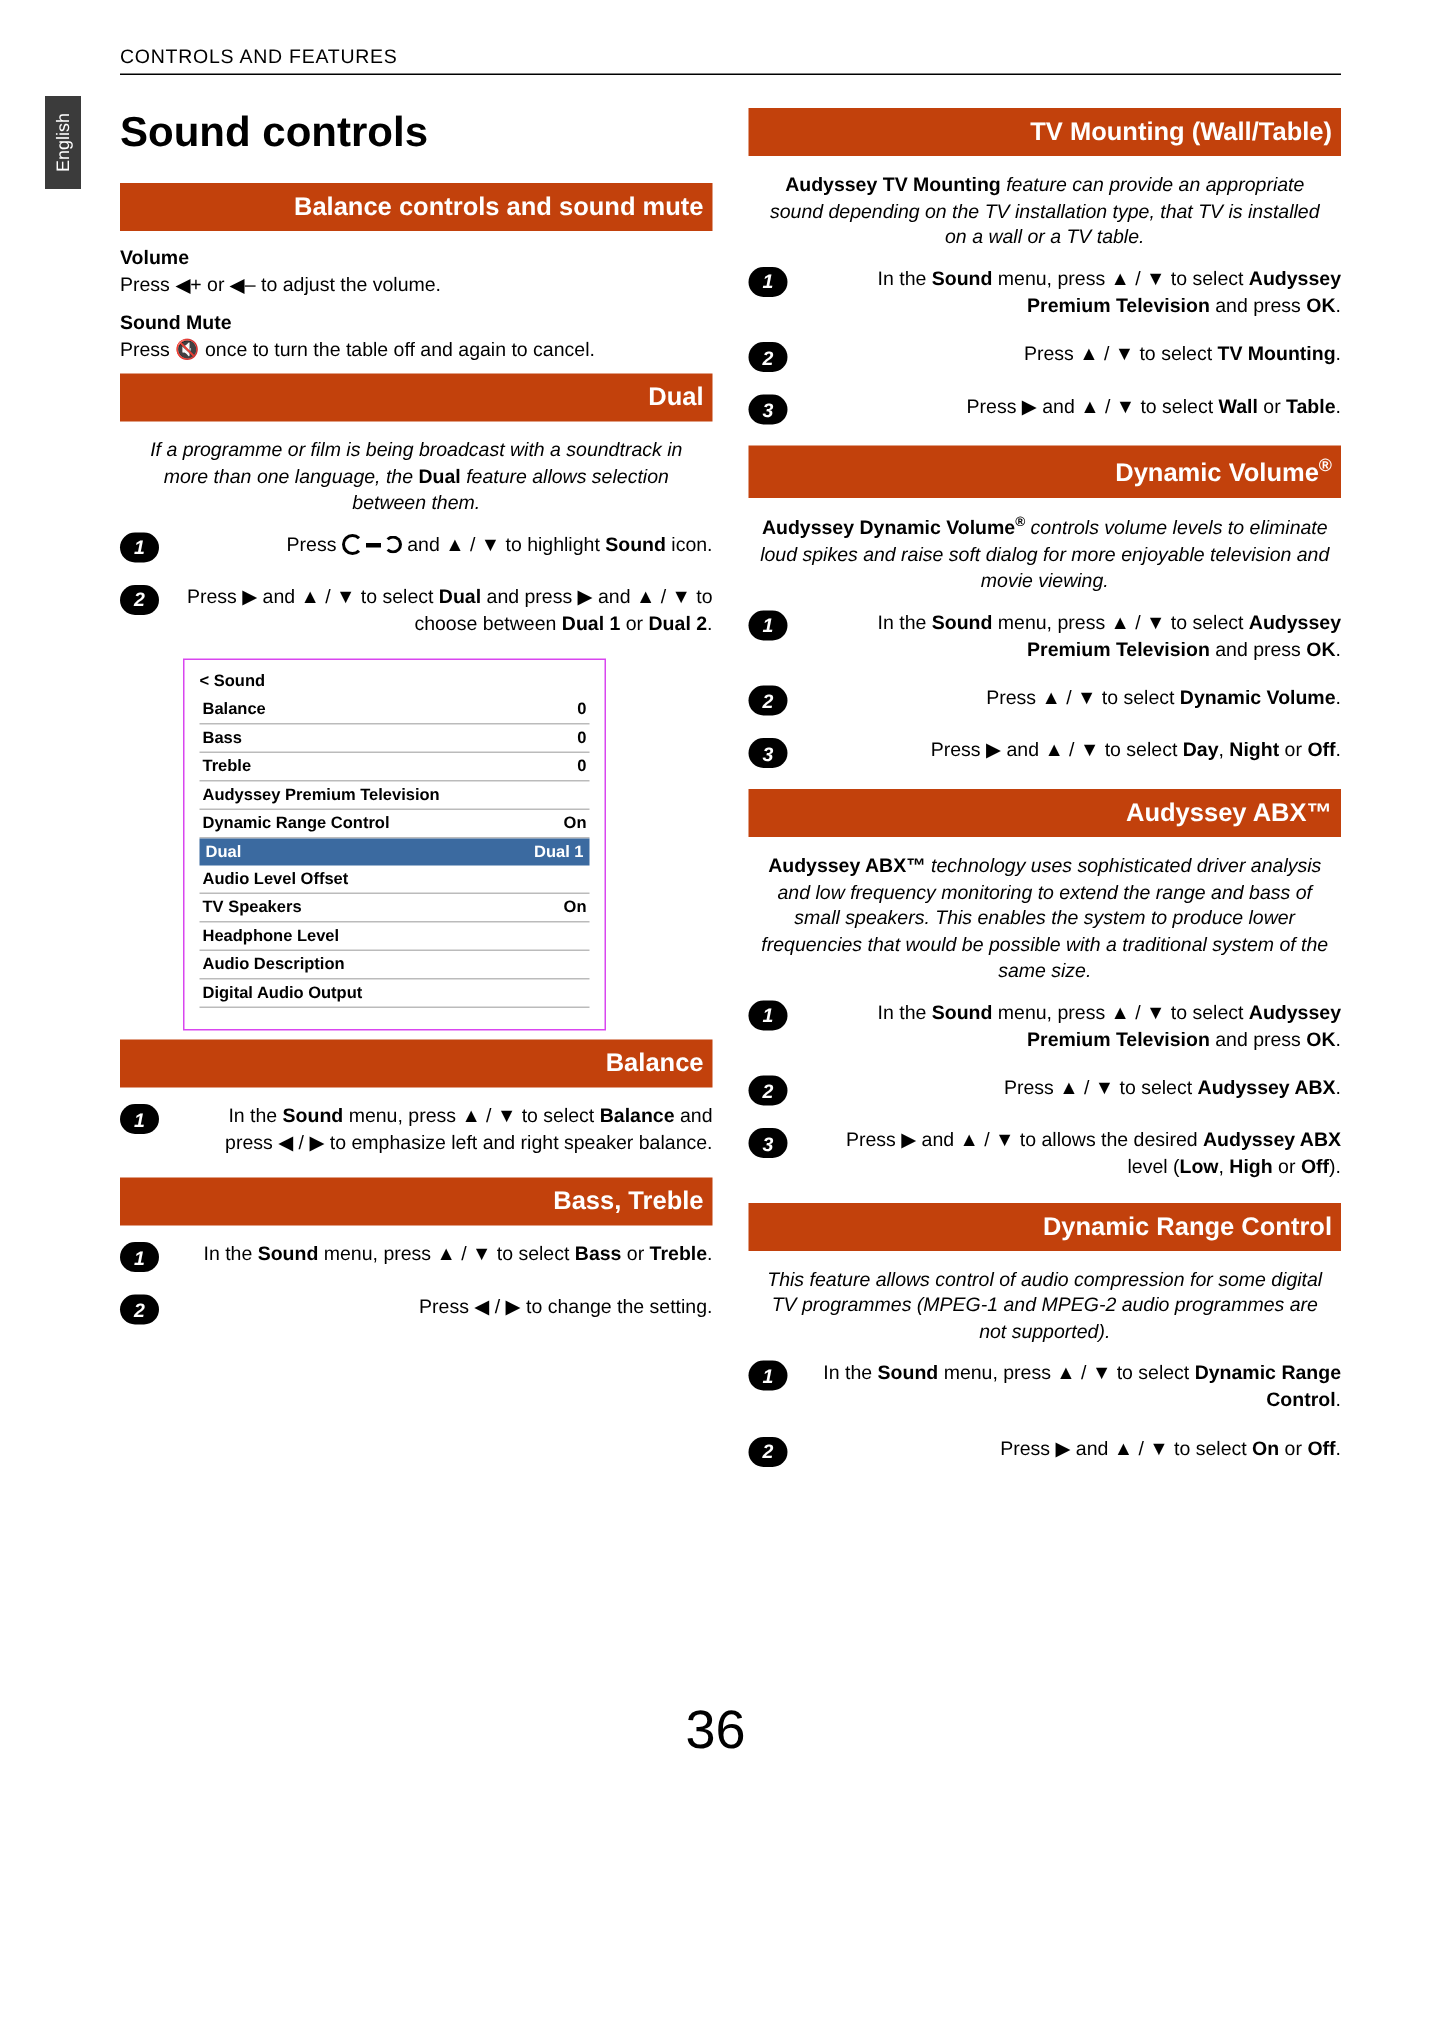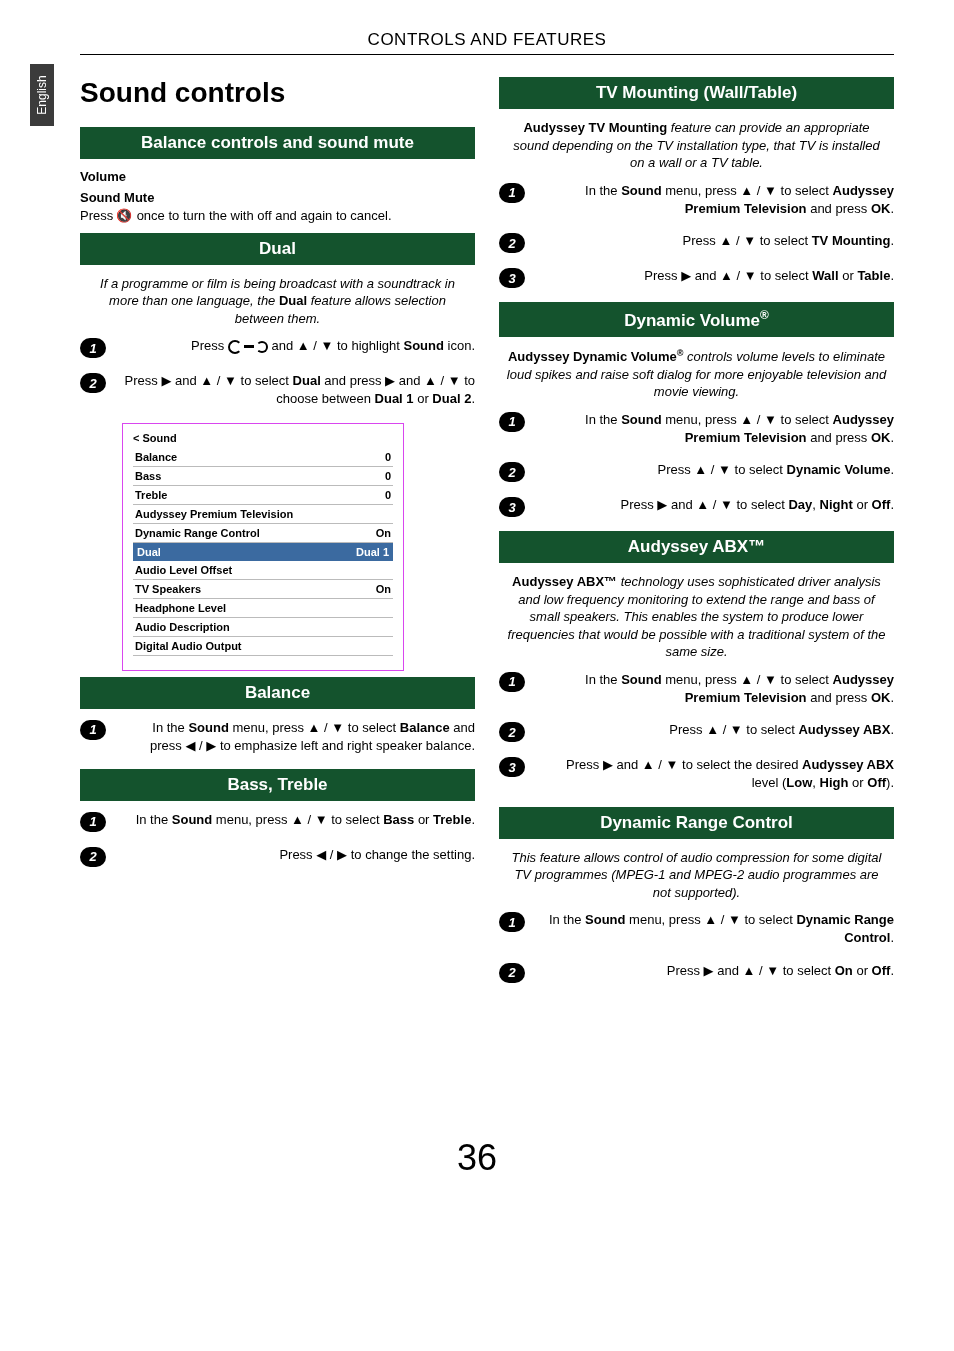--- a/index.html
+++ b/index.html
@@ -8,27 +8,26 @@
     background: #fff;
     font-family: Arial, Helvetica, sans-serif;
     color: #000;
     width: 954px;
   }
   .page {
     padding: 30px 60px 30px 60px;
     position: relative;
   }
   .header-line {
-    font-size: 17px;
+    font-size: 13px;
     letter-spacing: 0.5px;
     border-bottom: 1px solid #000;
     padding-bottom: 4px;
     margin-left: 20px;
     margin-bottom: 16px;
-    text-align: center;
   }
   .side-tab {
     position: absolute;
     left: 30px;
     top: 64px;
     width: 24px;
     height: 62px;
     background: #3b3b3b;
     color: #fff;
     font-size: 12px;
@@ -49,25 +48,25 @@
   .col {
     flex: 1;
     min-width: 0;
   }
   h1.main-title {
     font-size: 28px;
     font-weight: bold;
     margin: 6px 0 18px 0;
   }
   .section-bar {
-    background: #14532d;
+    background: #c2410c;
     color: #fff;
     font-size: 17px;
     font-weight: bold;
-    text-align: center;
+    text-align: right;
     padding: 6px 6px;
     margin: 6px 0 10px 0;
   }
   .intro-italic {
     font-style: italic;
     font-size: 13px;
     text-align: center;
     margin: 4px 6px 10px 6px;
     line-height: 1.35;
   }
@@ -182,24 +181,27 @@
   </div>
 
   <div class="columns">
 
     <div class="col">
       <h1 class="main-title">Sound controls</h1>
 
       <div class="section-bar">Balance controls and sound mute</div>
 
       <div class="para-bold-label">Volume</div>
+      <div class="para">
+        <span>Press </span><span class="icon-vol"></span><span>+ or </span><span class="icon-vol"></span><span>– to adjust the volume.</span>
+      </div>
 
       <div class="para-bold-label">Sound Mute</div>
       <div class="para">
-        <span>Press </span><span class="glyph icon-mute">🔇</span><span> once to turn the with off and again to cancel.</span>
+        <span>Press </span><span class="glyph icon-mute">🔇</span><span> once to turn the table off and again to cancel.</span>
       </div>
 
       <div class="section-bar">Dual</div>
       <div class="intro-italic">
         <span>If a programme or film is being broadcast with a soundtrack in more than one language, the </span><b style="font-style:normal">Dual</b><span> feature allows selection between them.</span>
       </div>
 
       <div class="step">
         <div class="step-num">1</div>
         <div class="step-text">
@@ -349,21 +351,21 @@
       </div>
       <div class="step">
         <div class="step-num">2</div>
         <div class="step-text">
           <span>Press ▲ / ▼ to select </span><b>Audyssey ABX</b><span>.</span>
         </div>
       </div>
       <div class="step">
         <div class="step-num">3</div>
         <div class="step-text">
-          <span>Press ▶ and ▲ / ▼ to select the desired </span><b>Audyssey ABX</b><span> level (</span><b>Low</b><span>, </span><b>High</b><span> or </span><b>Off</b><span>).</span>
+          <span>Press ▶ and ▲ / ▼ to allows the desired </span><b>Audyssey ABX</b><span> level (</span><b>Low</b><span>, </span><b>High</b><span> or </span><b>Off</b><span>).</span>
         </div>
       </div>
 
       <div class="section-bar">Dynamic Range Control</div>
       <div class="intro-italic">This feature allows control of audio compression for some digital TV programmes (MPEG-1 and MPEG-2 audio programmes are not supported).</div>
       <div class="step">
         <div class="step-num">1</div>
         <div class="step-text">
           <span>In the </span><b>Sound</b><span> menu, press ▲ / ▼ to select </span><b>Dynamic Range Control</b><span>.</span>
         </div>

